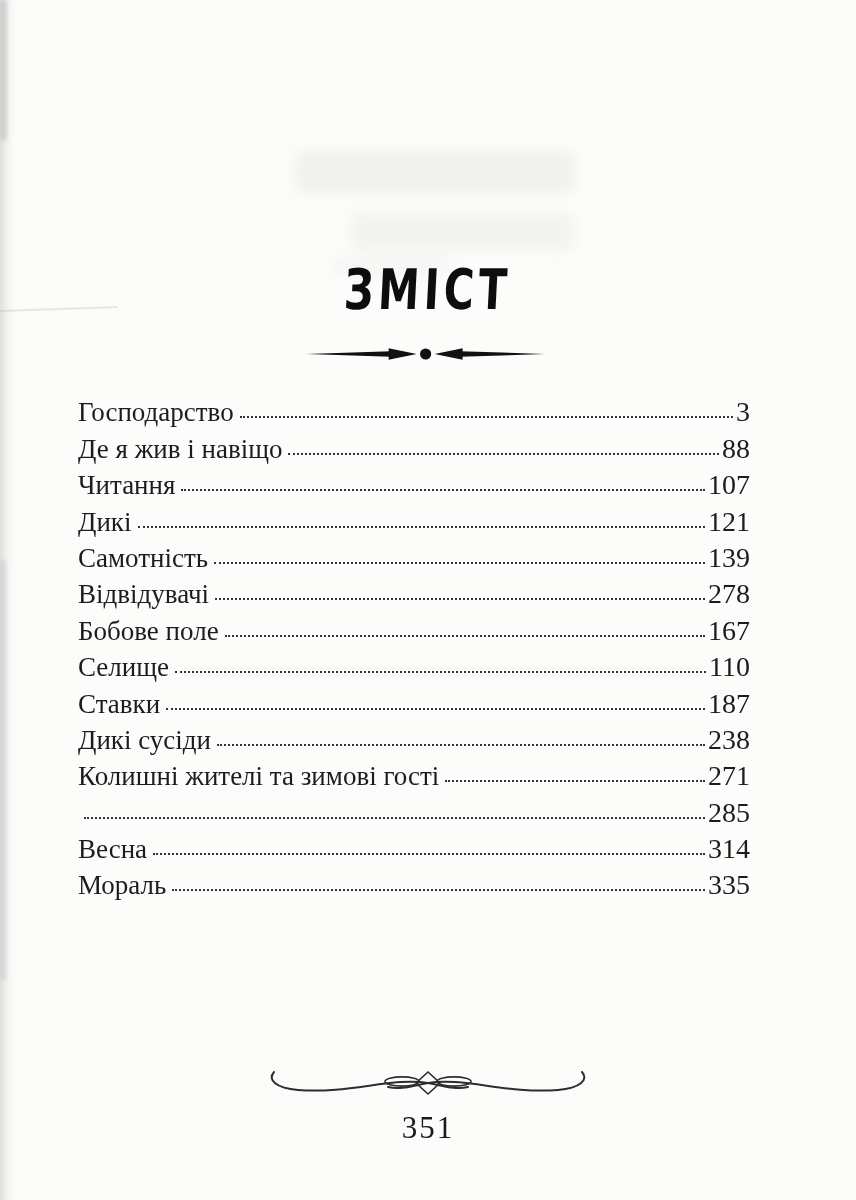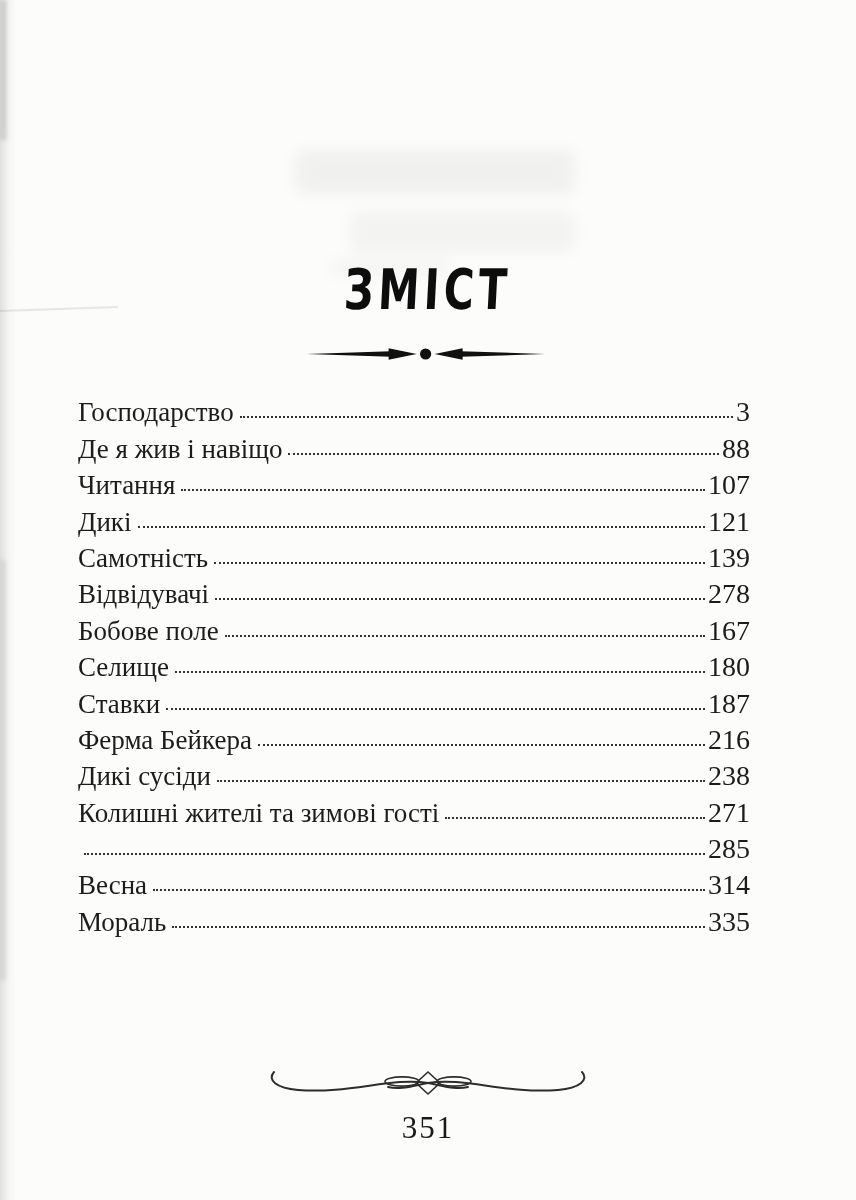--- a/index.html
+++ b/index.html
@@ -139,31 +139,26 @@
         <span class="toc-page">278</span>
       </div>
       <div class="toc-row">
         <span class="toc-label">Бобове поле</span>
         <span class="toc-leader"></span>
         <span class="toc-page">167</span>
       </div>
       <div class="toc-row">
         <span class="toc-label">Селище</span>
         <span class="toc-leader"></span>
-        <span class="toc-page">180</span>
+        <span class="toc-page">110</span>
       </div>
       <div class="toc-row">
         <span class="toc-label">Ставки</span>
         <span class="toc-leader"></span>
         <span class="toc-page">187</span>
-      </div>
-      <div class="toc-row">
-        <span class="toc-label">Ферма Бейкера</span>
-        <span class="toc-leader"></span>
-        <span class="toc-page">216</span>
       </div>
       <div class="toc-row">
         <span class="toc-label">Дикі сусіди</span>
         <span class="toc-leader"></span>
         <span class="toc-page">238</span>
       </div>
       <div class="toc-row">
         <span class="toc-label">Колишні жителі та зимові гості</span>
         <span class="toc-leader"></span>
         <span class="toc-page">271</span>

